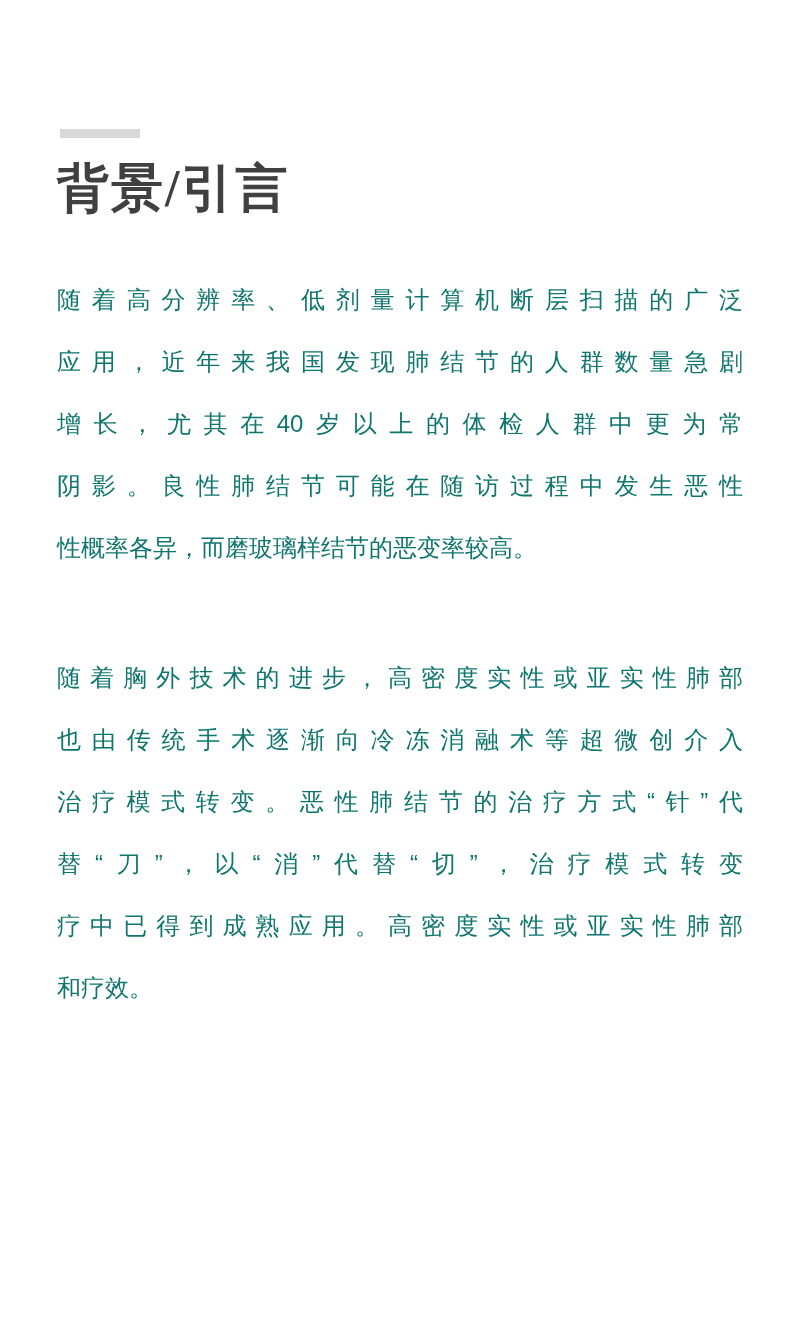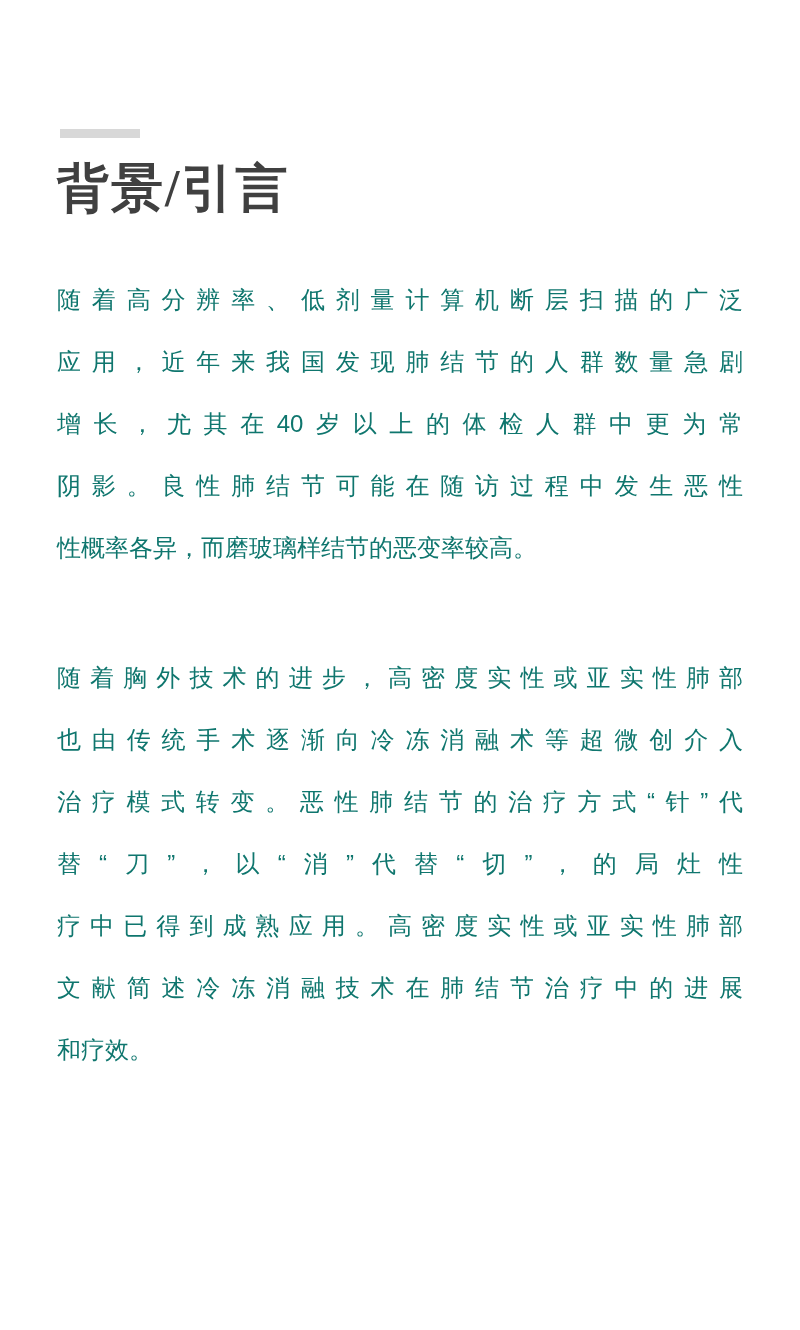--- a/index.html
+++ b/index.html
@@ -68,19 +68,18 @@
     <div class="line">应用，近年来我国发现肺结节的人群数量急剧</div>
     <div class="line">增长，尤其在40岁以上的体检人群中更为常</div>
     <div class="line">阴影。良性肺结节可能在随访过程中发生恶性</div>
     <div class="line last">性概率各异，而磨玻璃样结节的恶变率较高。</div>
   </section>
 
   <section class="paragraph para-2">
     <div class="line">随着胸外技术的进步，高密度实性或亚实性肺部</div>
     <div class="line">也由传统手术逐渐向冷冻消融术等超微创介入</div>
     <div class="line">治疗模式转变。恶性肺结节的治疗方式“针”代</div>
-    <div class="line">替“刀”，以“消”代替“切”，的局灶性</div>
+    <div class="line">替“刀”，以“消”代替“切”，治疗模式转变</div>
     <div class="line">疗中已得到成熟应用。高密度实性或亚实性肺部</div>
-    <div class="line">文献简述冷冻消融技术在肺结节治疗中的进展</div>
     <div class="line last">和疗效。</div>
   </section>
 
 </div>
 
 </body></html>

